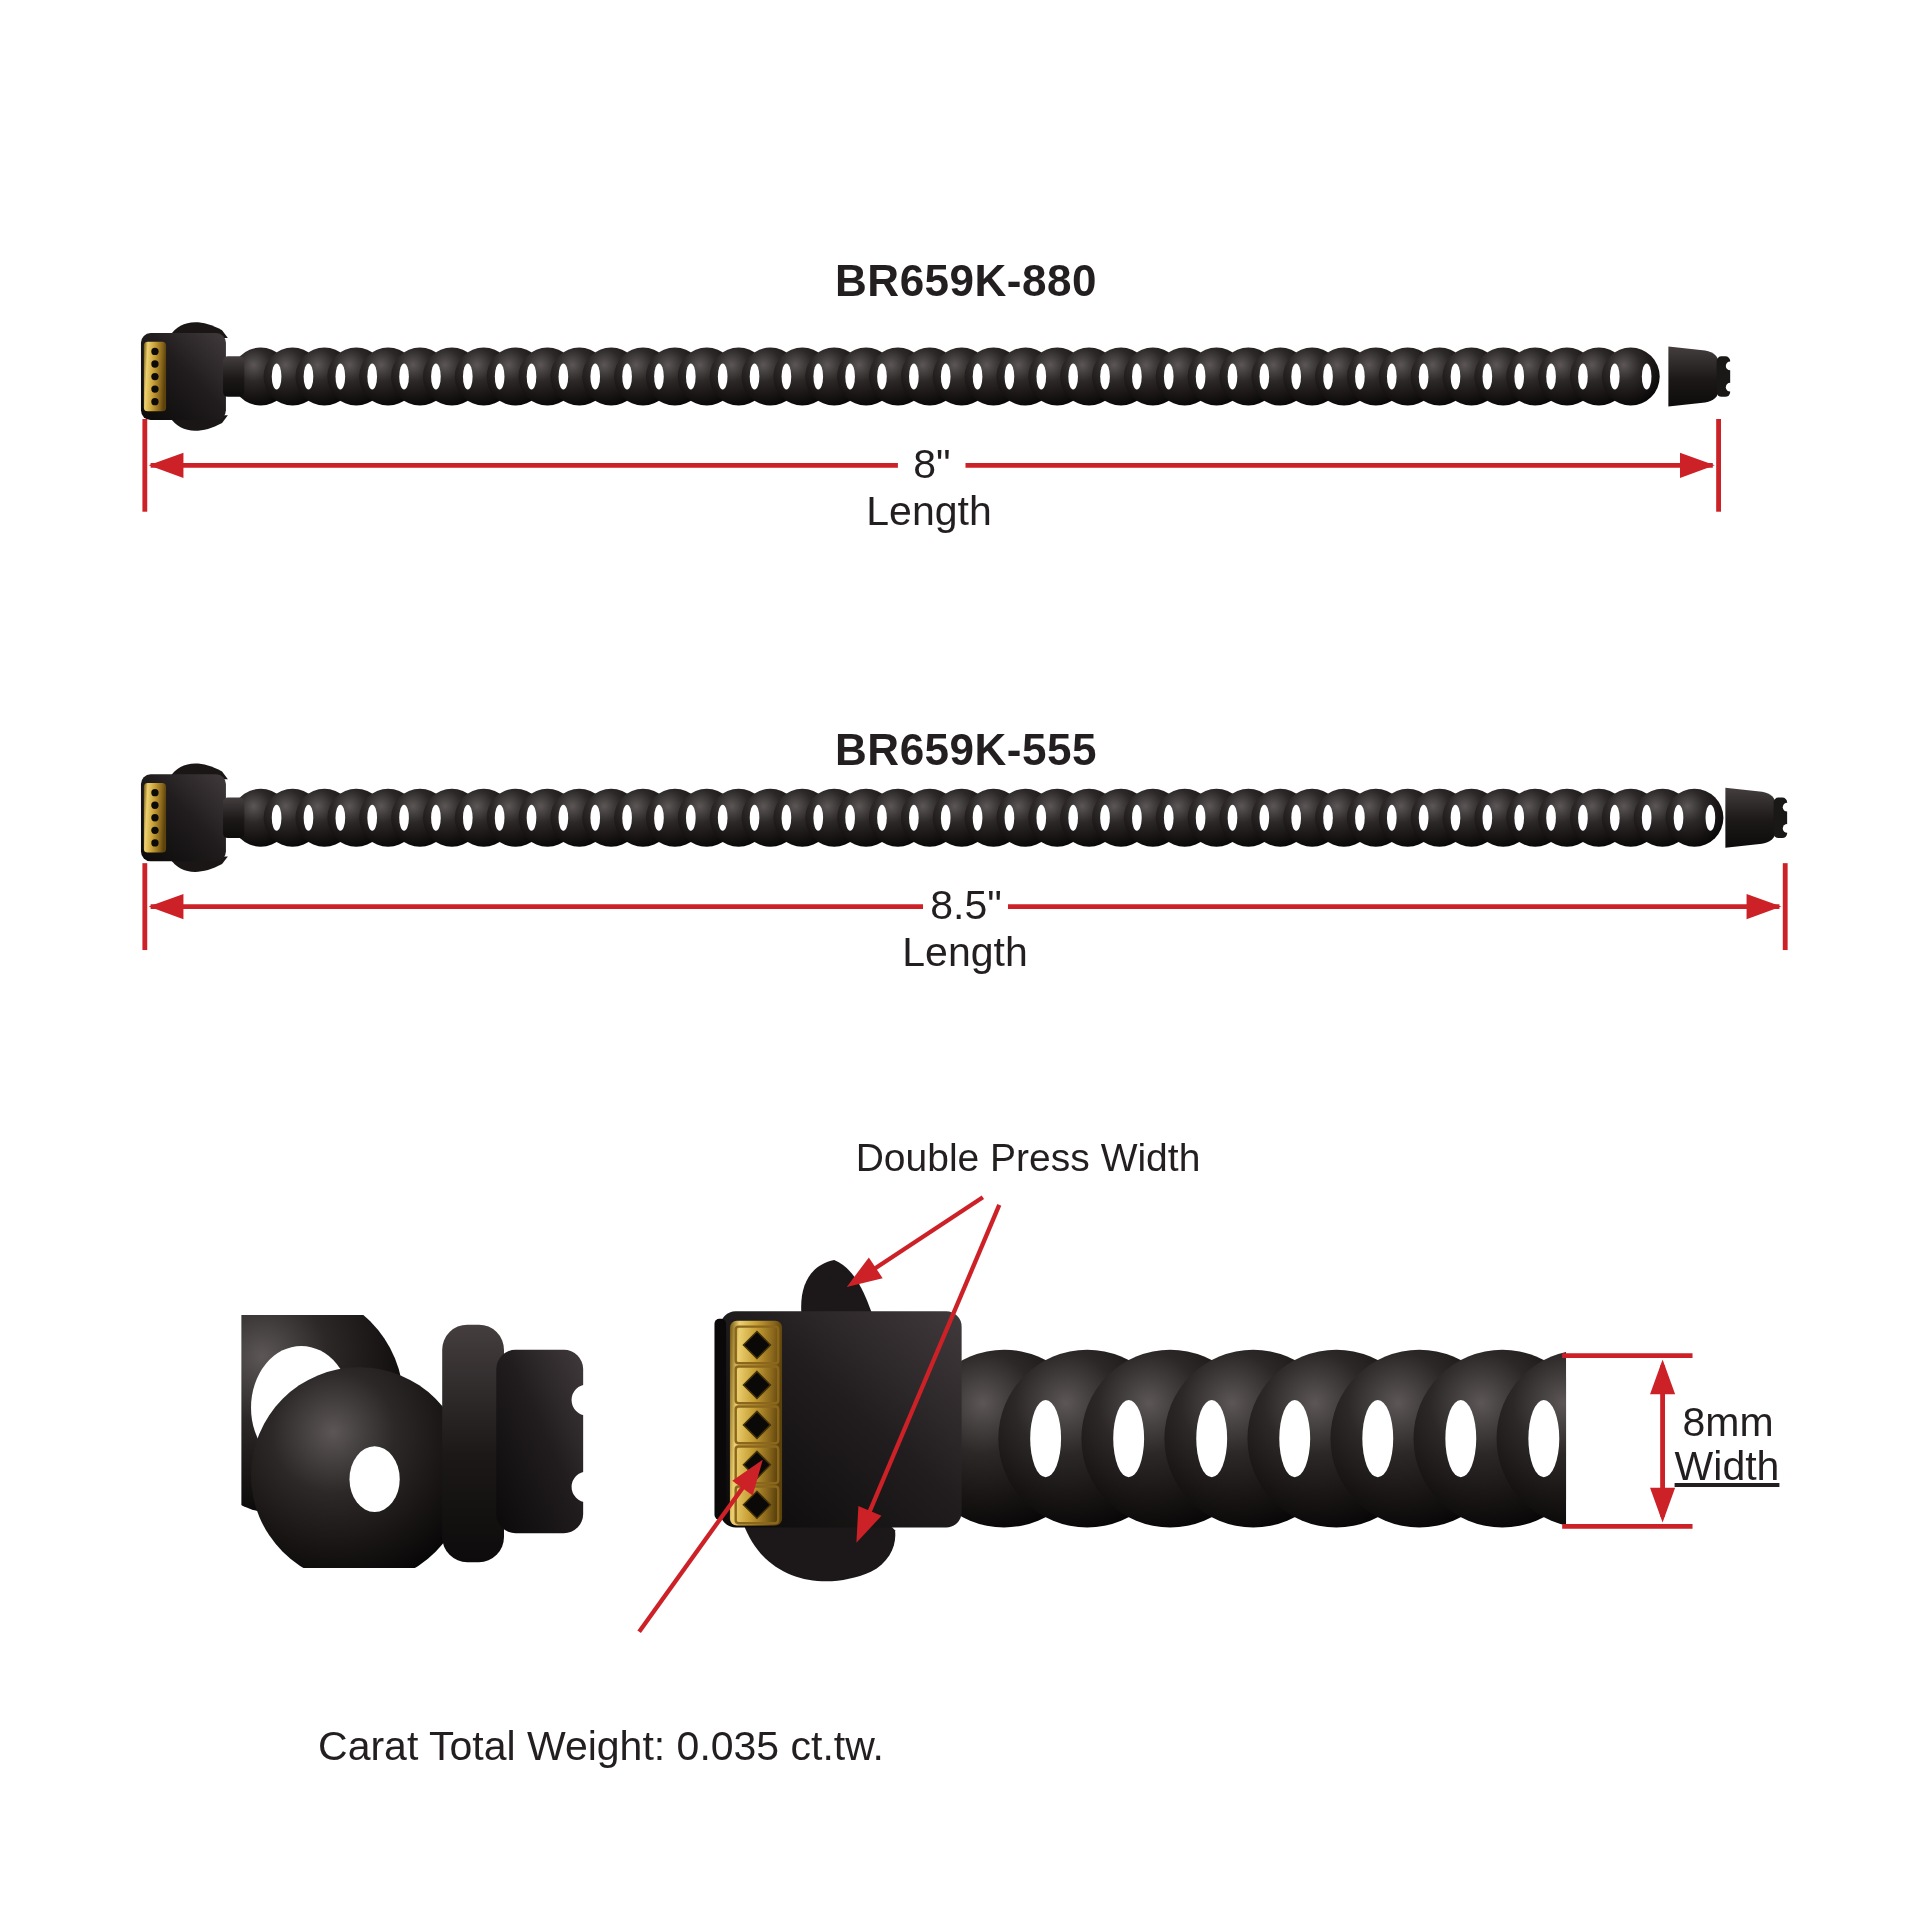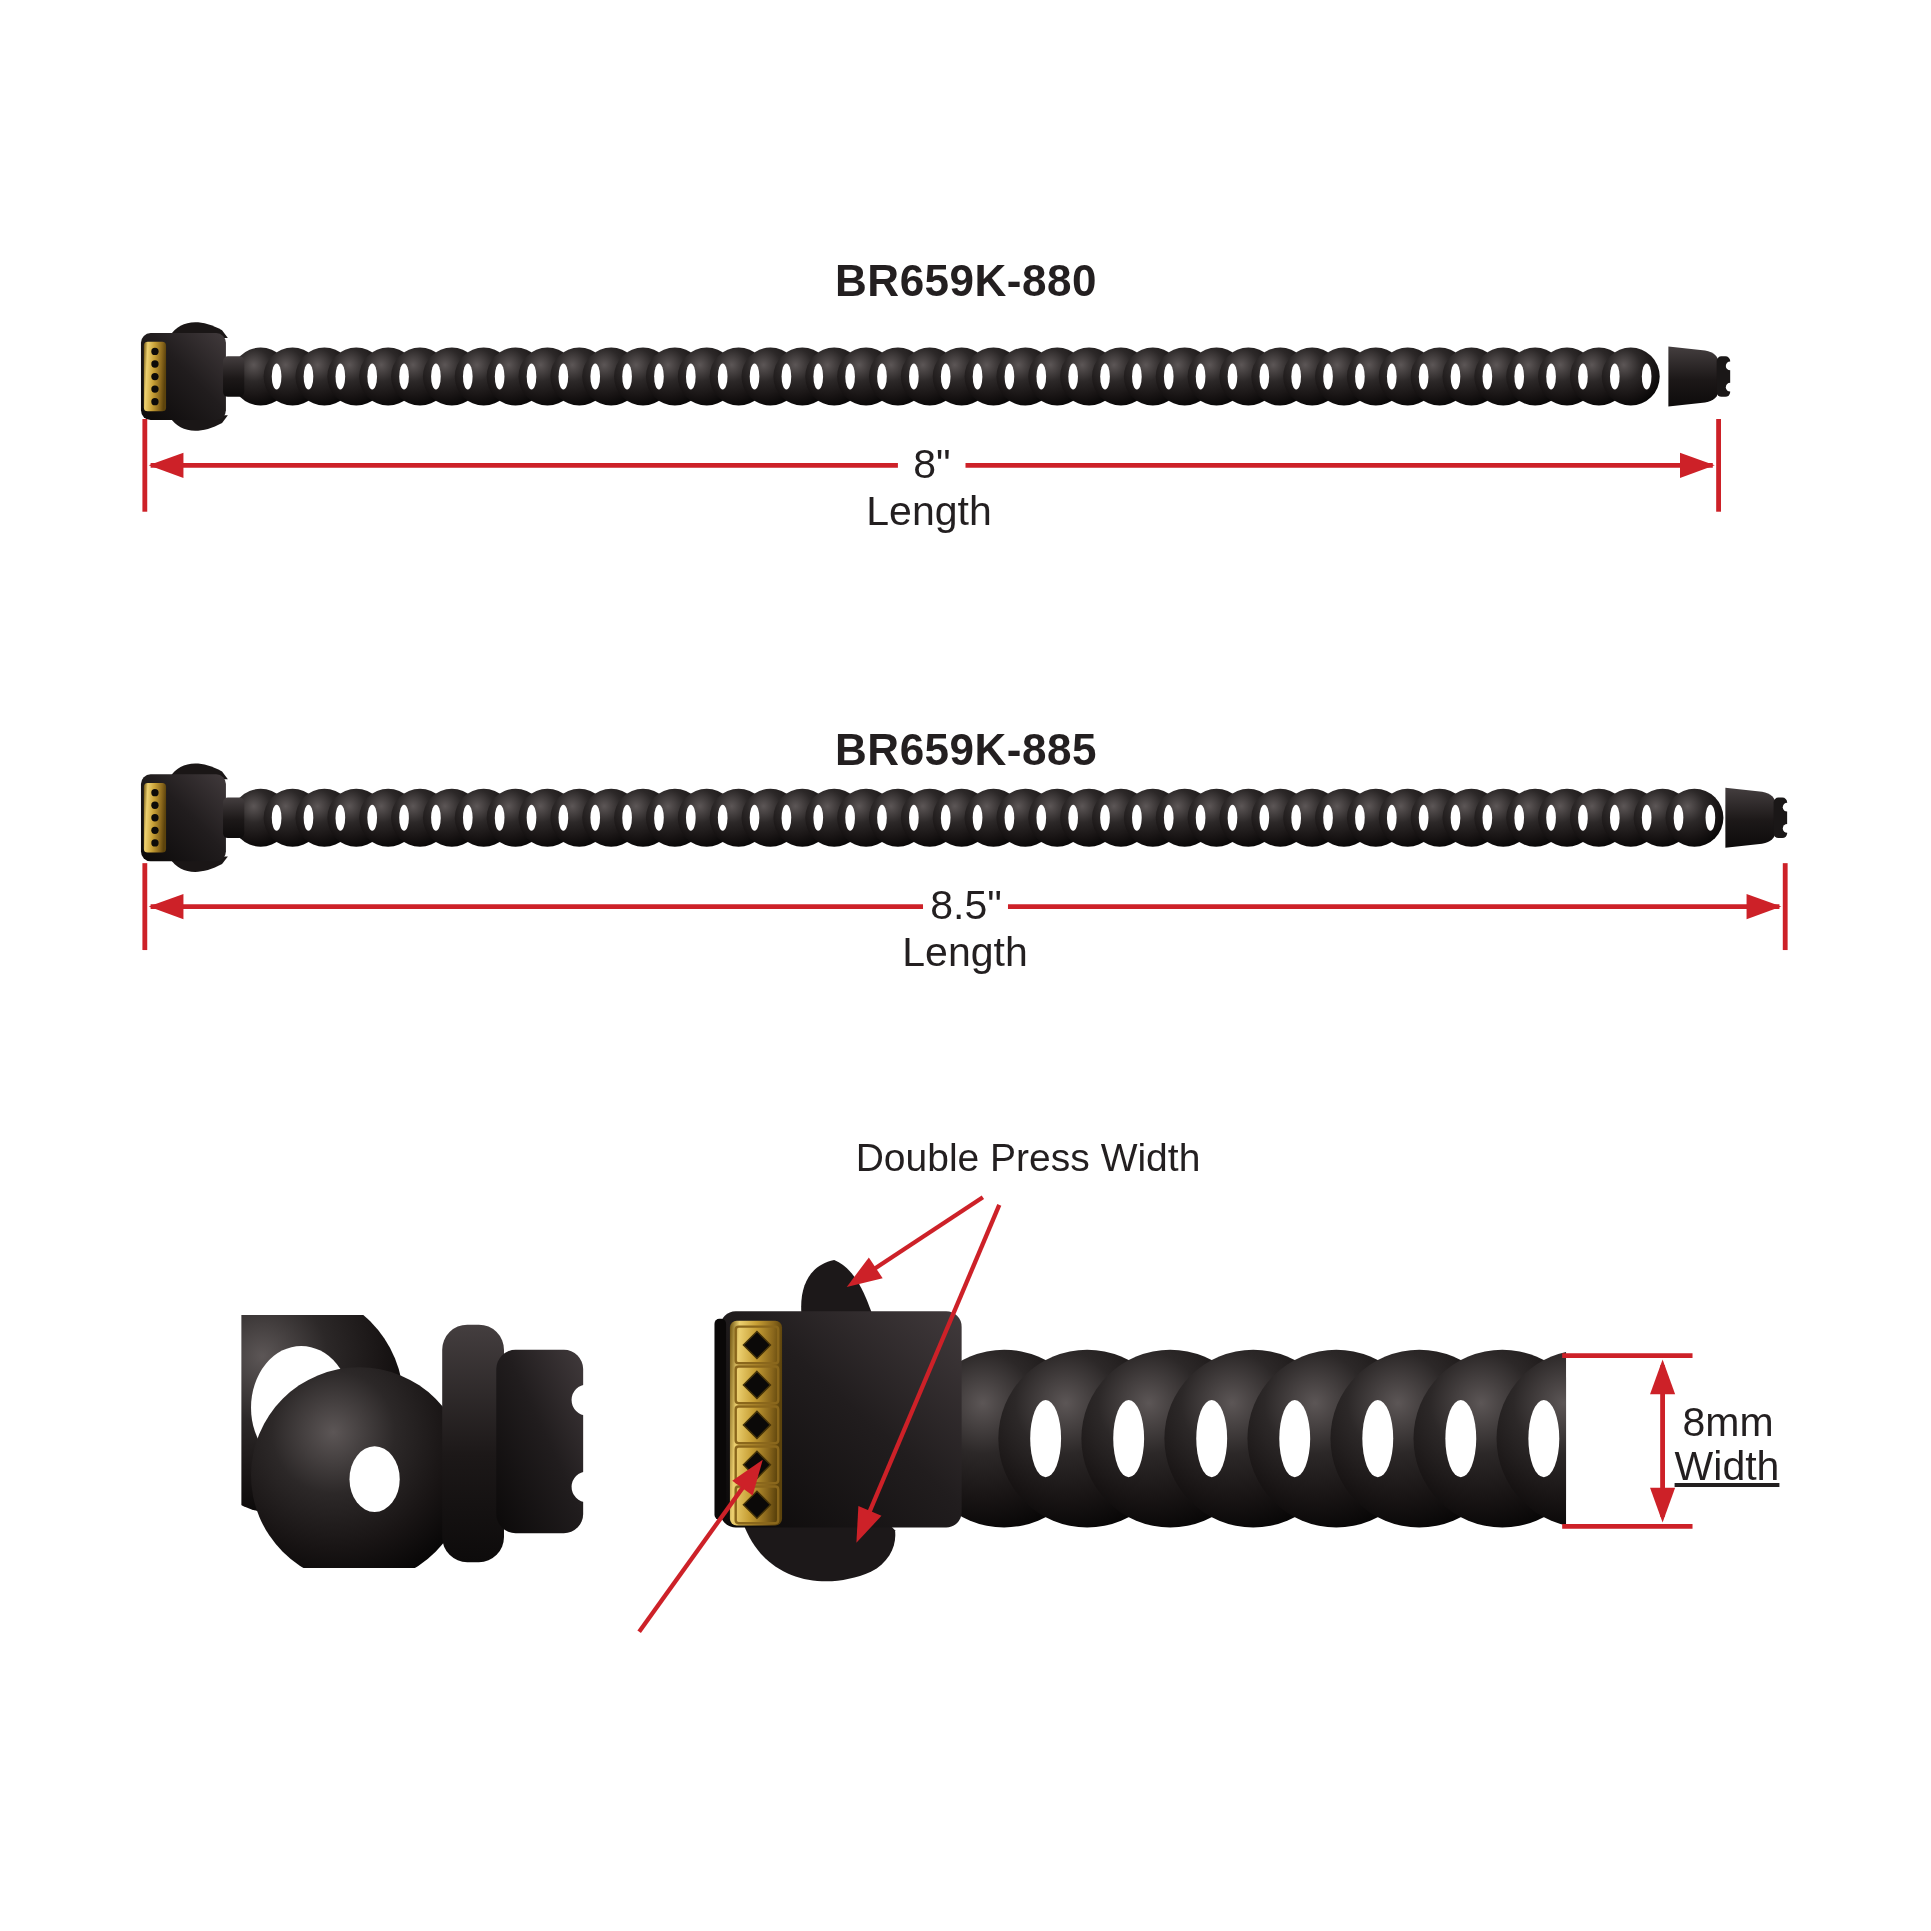--- a/index.html
+++ b/index.html
@@ -359,24 +359,25 @@
         <polygon points="1722,1408 1735,1444 1709,1444" fill="#cd2128"></polygon>
         <polygon points="1722,1577 1709,1541 1735,1541" fill="#cd2128"></polygon>
       </g>
     </svg>
 
   <div class="txt sku" style="left:966px;top:257px;">BR659K-880</div>
 
   <div class="txt dim" style="left:932px;top:442px;">8"</div>
   <div class="txt dim" style="left:929px;top:489px;">Length</div>
 
-  <div class="txt sku" style="left:966px;top:726px;">BR659K-885</div>
+  <div class="txt sku" style="left:966px;top:726px;">BR659K-555</div>
 
   <div class="txt dim" style="left:966px;top:883px;">8.5"</div>
   <div class="txt dim" style="left:965px;top:930px;">Length</div>
 
   <div class="txt callout" style="left:1028px;top:1137px;">Double Press Width</div>
 
   <div class="txt dim" style="left:1728px;top:1400px;">8mm</div>
   <div class="txt dim" style="left:1727px;top:1444px;text-decoration:underline;">Width</div>
 
+  <div class="txt note" style="left:601px;top:1724px;">Carat Total Weight: 0.035 ct.tw.</div>
 </div>
 
 
 </body></html>

